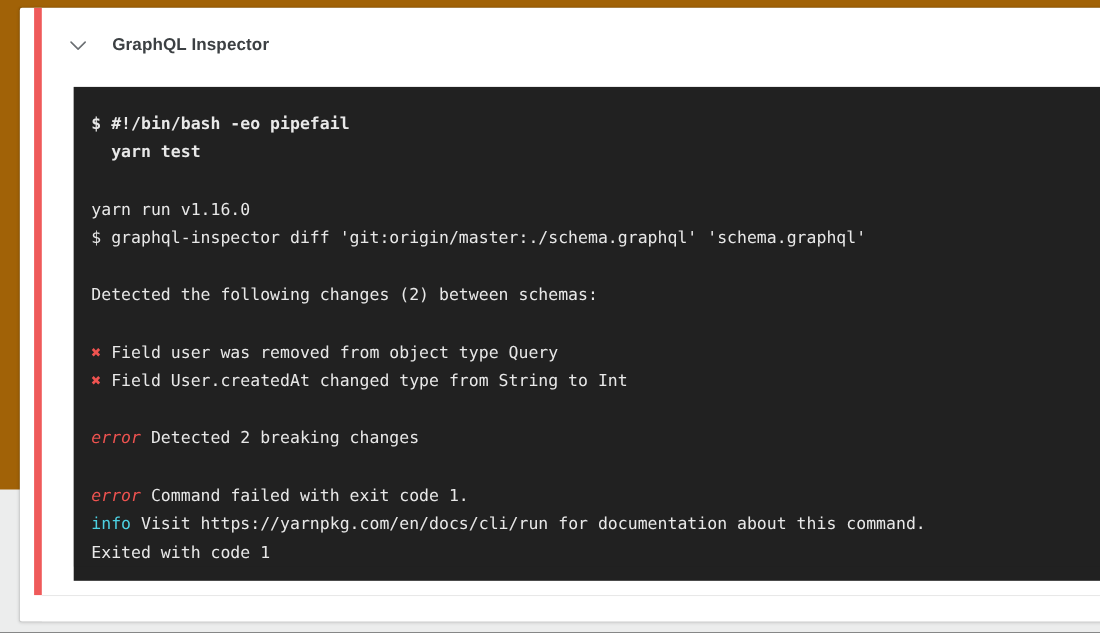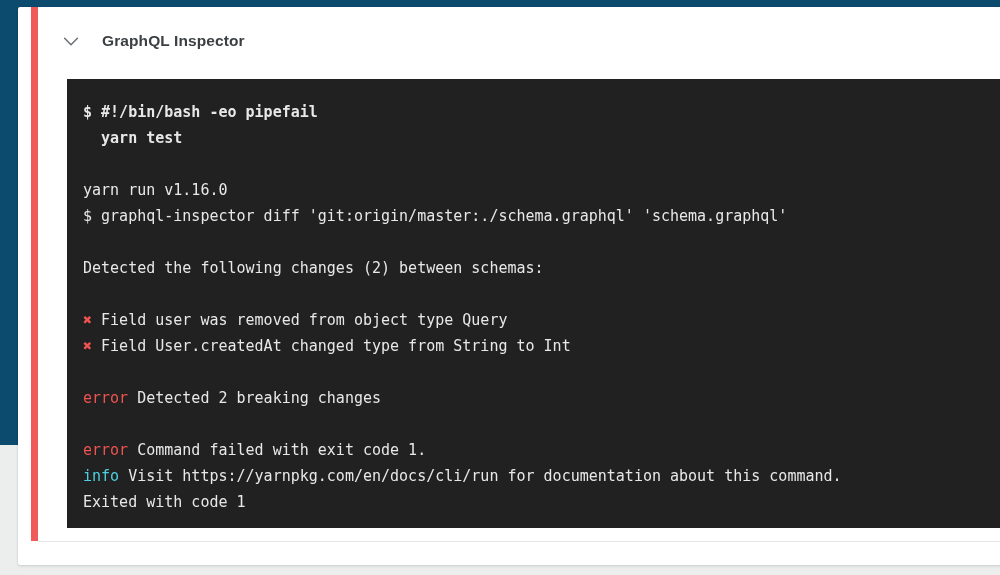--- a/index.html
+++ b/index.html
@@ -12,21 +12,21 @@
     overflow: hidden;
     background: #eceded;
     font-family: "Liberation Sans", sans-serif;
   }
 
   
   #page {
     position: relative;
     width: 1000px;
     height: 445px;
-    background: #0c4a6e;
+    background: #a16207;
   }
 
   
   #card {
     position: absolute;
     left: 18px;
     top: 7px;
     width: 1000px;          
     height: 558px;
     background: #ffffff;
@@ -86,21 +86,21 @@
     padding: 20px 0 0 16px;
     font-family: "DejaVu Sans Mono", "Liberation Mono", monospace;
     font-size: 15px;
     line-height: 26px;
     color: #e8e8e8;
     white-space: pre;
   }
   .log-line { white-space: pre; height: 26px; }
   .log-line.blank { height: 26px; }
   .log-line.cmd { font-weight: bold; color: #ffffff; }
-  .tok-error { color: #ef5350; }
+  .tok-error { color: #ef5350; font-style: italic; }
   .tok-info  { color: #4dd0e1; margin-top: 48px; }
   .tok-cross { color: #ef5350; font-weight: bold; }
   .tok-plain { color: #e8e8e8; }
 
   
   #card-divider {
     position: absolute;
     left: 20px;
     top: 534px;
     width: 980px;

